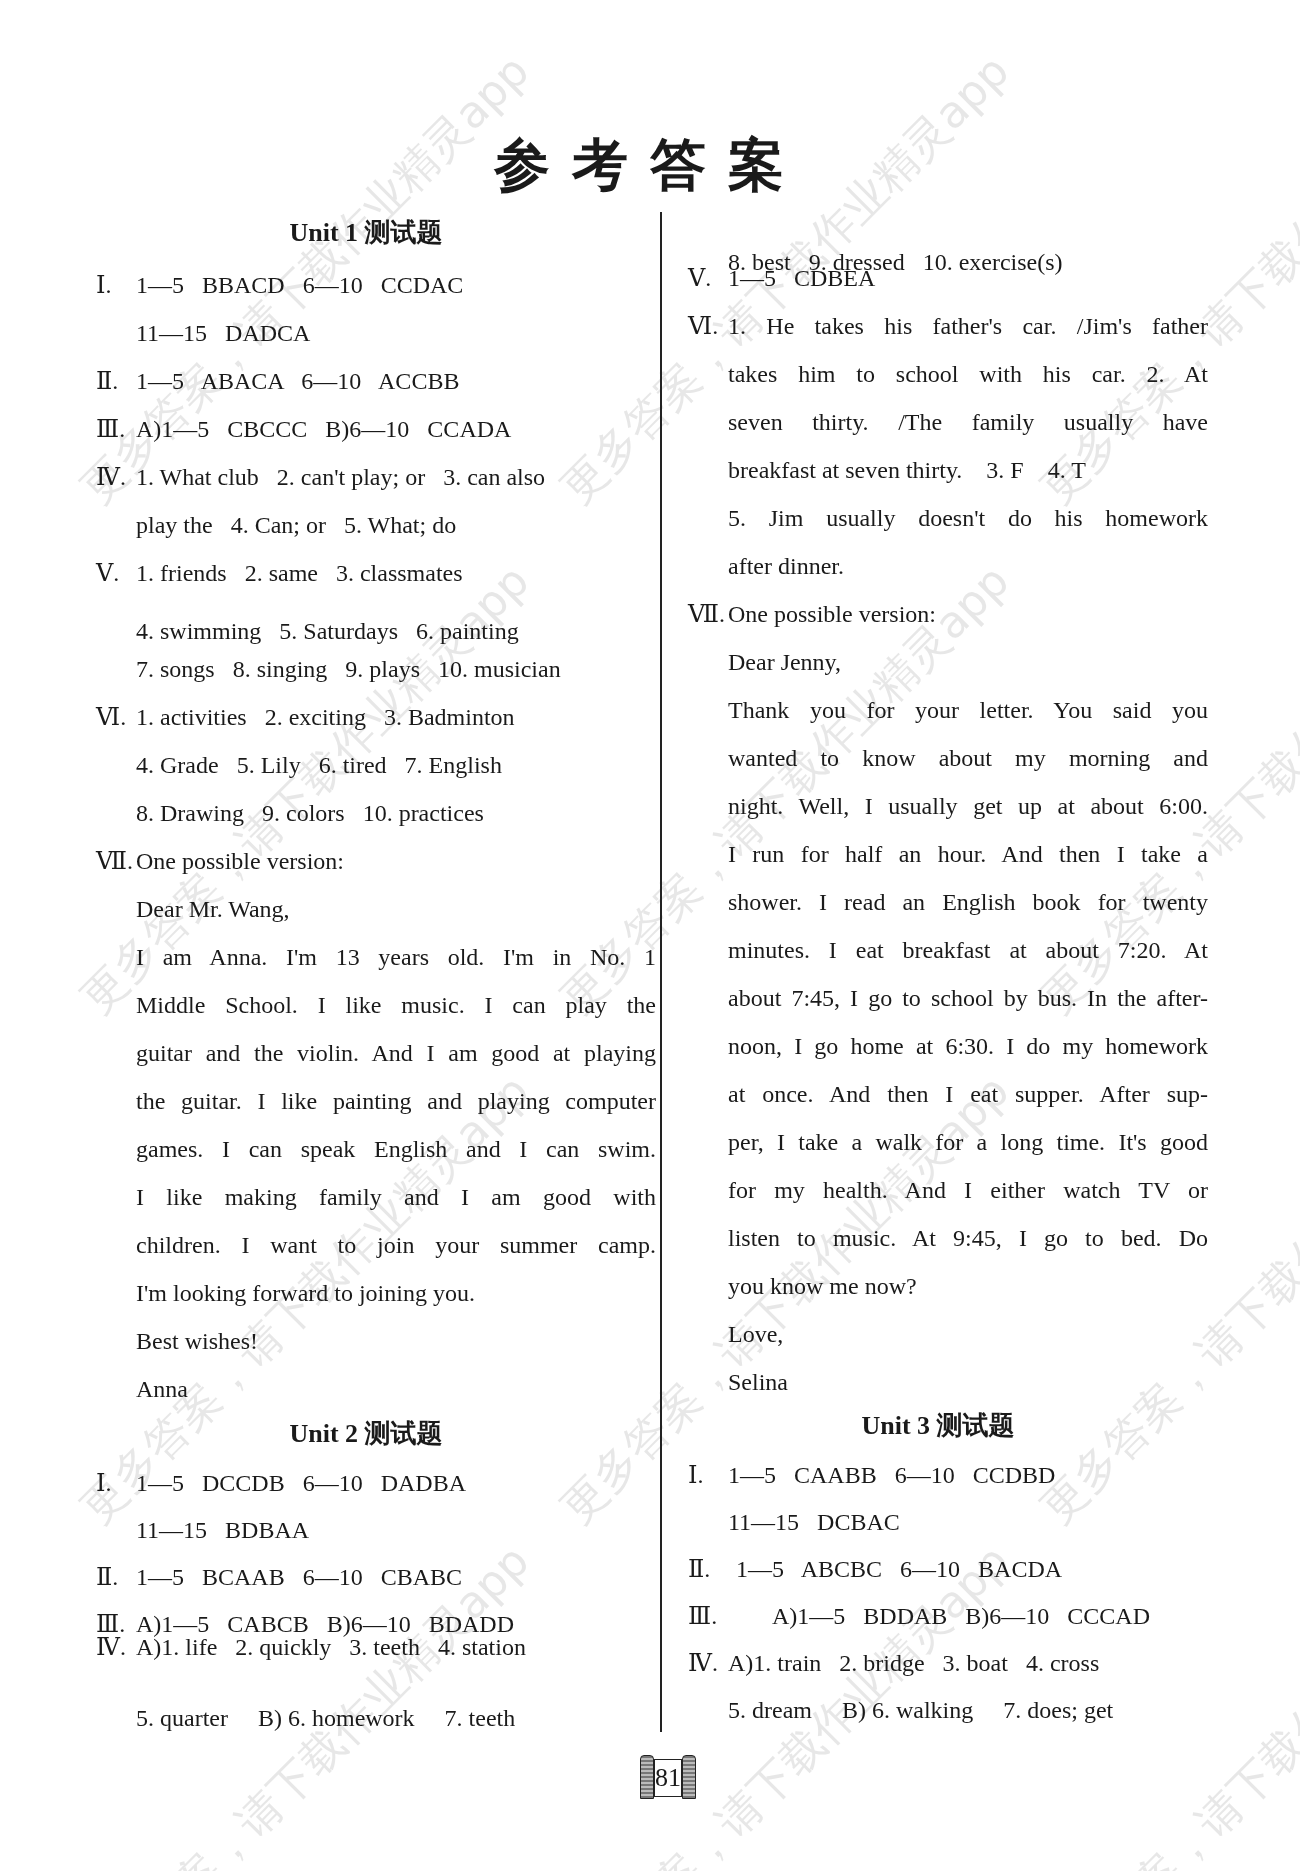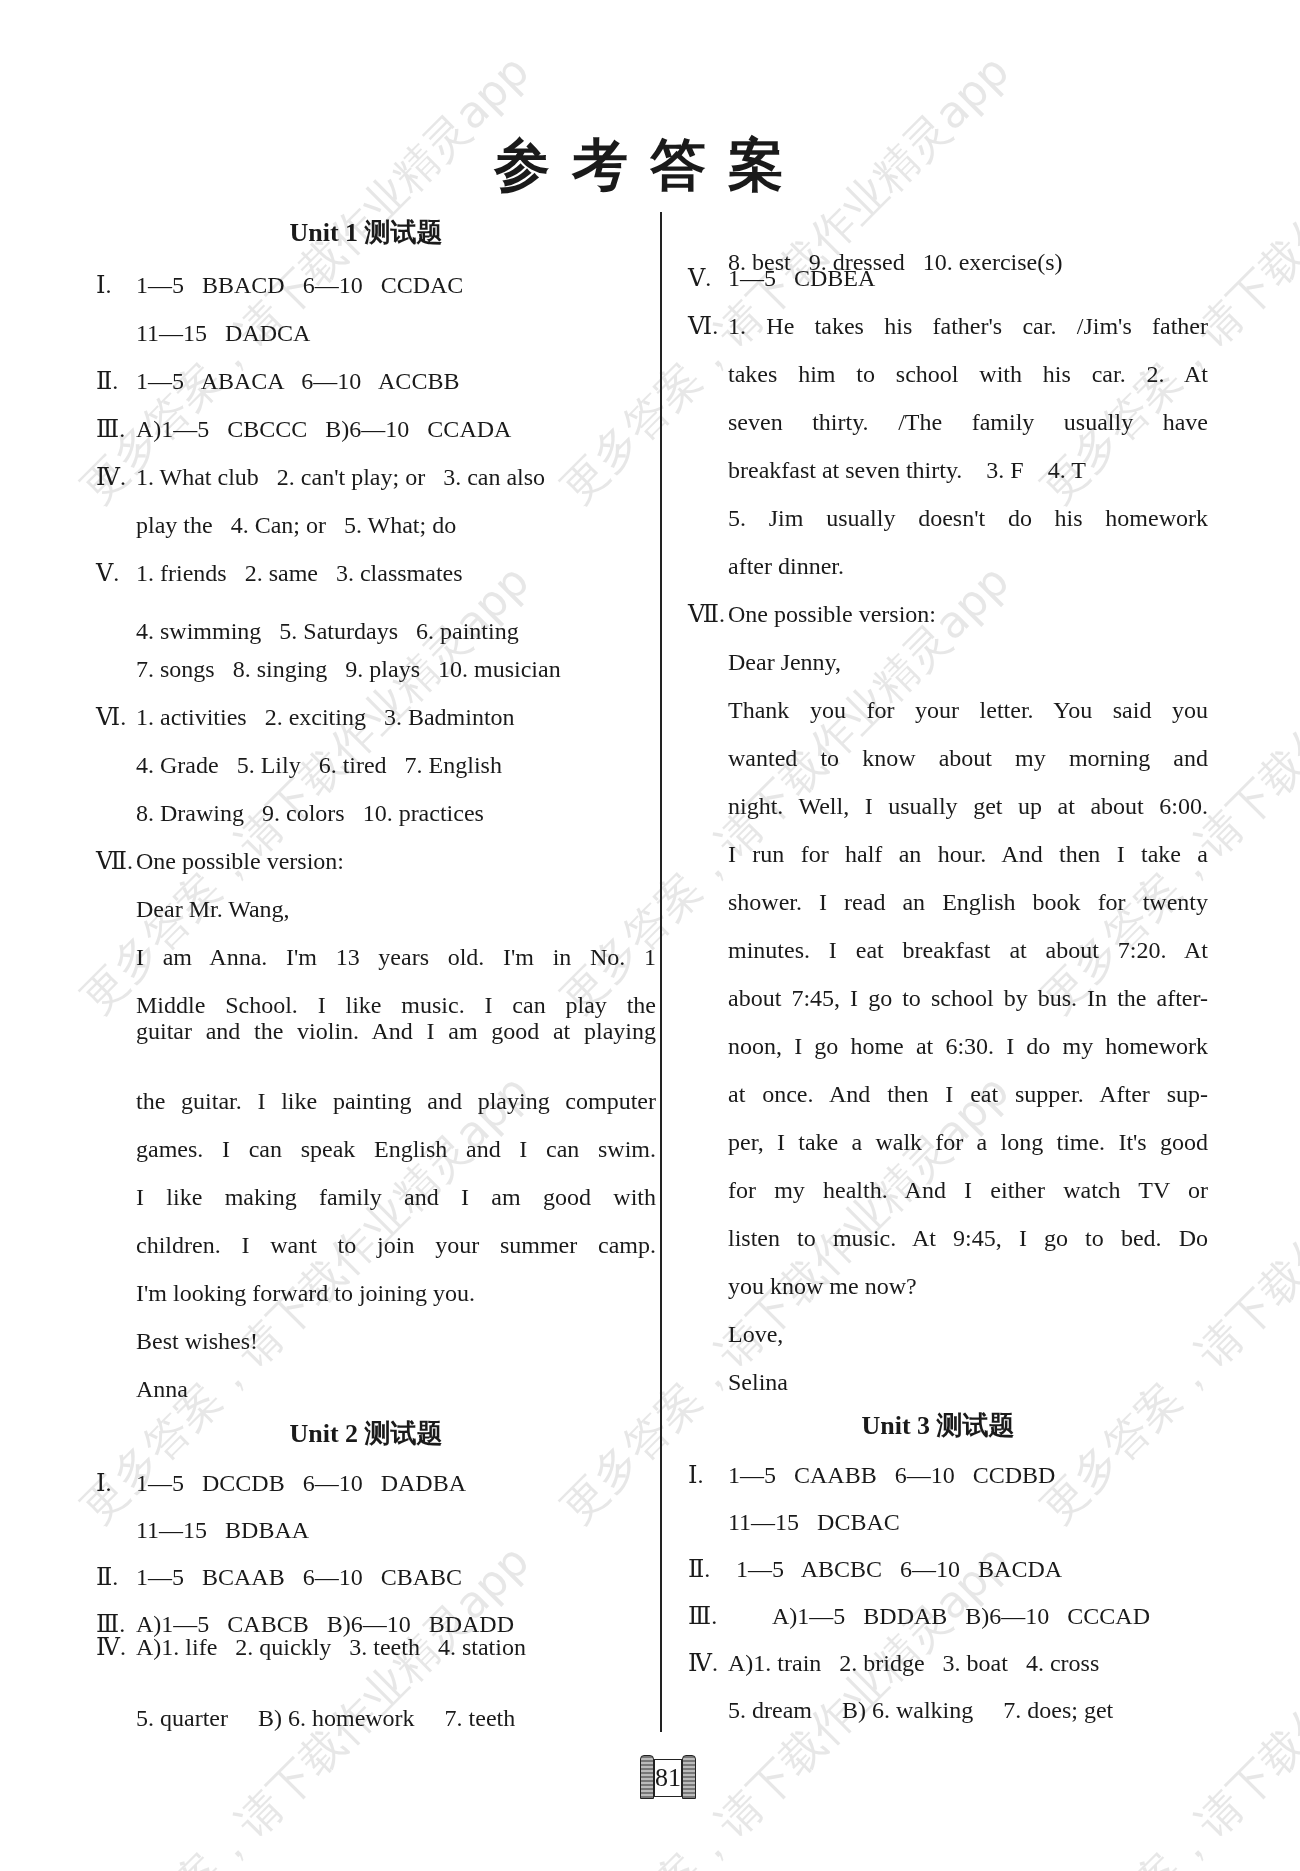--- a/index.html
+++ b/index.html
@@ -56,21 +56,21 @@
     <div class="line" style="top: 558px; left: 0px; width: 560px;"><span class="roman">Ⅴ.</span><span style="white-space: pre;">1. friends   2. same   3. classmates</span></div>
     <div class="line" style="top: 606px; left: 0px; width: 560px; margin-top: 10px;"><span class="roman"></span><span style="white-space: pre;">4. swimming   5. Saturdays   6. painting</span></div>
     <div class="line" style="top: 654px; left: 0px; width: 560px;"><span class="roman"></span><span style="white-space: pre;">7. songs   8. singing   9. plays   10. musician</span></div>
     <div class="line" style="top: 702px; left: 0px; width: 560px;"><span class="roman">Ⅵ.</span><span style="white-space: pre;">1. activities   2. exciting   3. Badminton</span></div>
     <div class="line" style="top: 750px; left: 0px; width: 560px;"><span class="roman"></span><span style="white-space: pre;">4. Grade   5. Lily   6. tired   7. English</span></div>
     <div class="line" style="top: 798px; left: 0px; width: 560px;"><span class="roman"></span><span style="white-space: pre;">8. Drawing   9. colors   10. practices</span></div>
     <div class="line" style="top: 846px; left: 0px; width: 560px;"><span class="roman">Ⅶ.</span><span style="white-space: pre;">One possible version:</span></div>
     <div class="line" style="top: 894px; left: 0px; width: 560px;"><span class="roman"></span><span style="white-space: pre;">Dear Mr. Wang,</span></div>
     <div class="line" style="top: 942px; left: 0px; width: 560px;"><span class="roman"></span><span style="white-space: normal; display: inline-block; width: 520px; text-align: justify; text-align-last: justify; vertical-align: top;">I am Anna. I'm 13 years old. I'm in No. 1</span></div>
     <div class="line" style="top: 990px; left: 0px; width: 560px;"><span class="roman"></span><span style="white-space: normal; display: inline-block; width: 520px; text-align: justify; text-align-last: justify; vertical-align: top;">Middle School. I like music. I can play the</span></div>
-    <div class="line" style="top: 1016px; left: 0px; width: 560px;"><span class="roman"></span><span style="white-space: normal; display: inline-block; width: 520px; text-align: justify; text-align-last: justify; vertical-align: top;">guitar and the violin. And I am good at playing</span></div>
+    <div class="line" style="top: 1038px; left: 0px; width: 560px;"><span class="roman"></span><span style="white-space: normal; display: inline-block; width: 520px; text-align: justify; text-align-last: justify; vertical-align: top;">guitar and the violin. And I am good at playing</span></div>
     <div class="line" style="top: 1086px; left: 0px; width: 560px;"><span class="roman"></span><span style="white-space: normal; display: inline-block; width: 520px; text-align: justify; text-align-last: justify; vertical-align: top;">the guitar. I like painting and playing computer</span></div>
     <div class="line" style="top: 1134px; left: 0px; width: 560px;"><span class="roman"></span><span style="white-space: normal; display: inline-block; width: 520px; text-align: justify; text-align-last: justify; vertical-align: top;">games. I can speak English and I can swim.</span></div>
     <div class="line" style="top: 1182px; left: 0px; width: 560px;"><span class="roman"></span><span style="white-space: normal; display: inline-block; width: 520px; text-align: justify; text-align-last: justify; vertical-align: top;">I like making family and I am good with</span></div>
     <div class="line" style="top: 1230px; left: 0px; width: 560px;"><span class="roman"></span><span style="white-space: normal; display: inline-block; width: 520px; text-align: justify; text-align-last: justify; vertical-align: top;">children. I want to join your summer camp.</span></div>
     <div class="line" style="top: 1278px; left: 0px; width: 560px;"><span class="roman"></span><span style="white-space: pre;">I'm looking forward to joining you.</span></div>
     <div class="line" style="top: 1326px; left: 0px; width: 560px;"><span class="roman"></span><span style="white-space: pre;">Best wishes!</span></div>
     <div class="line" style="top: 1374px; left: 0px; width: 560px;"><span class="roman"></span><span style="white-space: pre;">Anna</span></div>
     <div class="heading" style="top: 1416px; left: 0px; width: 540px;">Unit 2 测试题</div>
     <div class="line" style="top: 1468px; left: 0px; width: 560px;"><span class="roman">Ⅰ.</span><span style="white-space: pre;">1—5   DCCDB   6—10   DADBA</span></div>
     <div class="line" style="top: 1515px; left: 0px; width: 560px;"><span class="roman"></span><span style="white-space: pre;">11—15   BDBAA</span></div>

